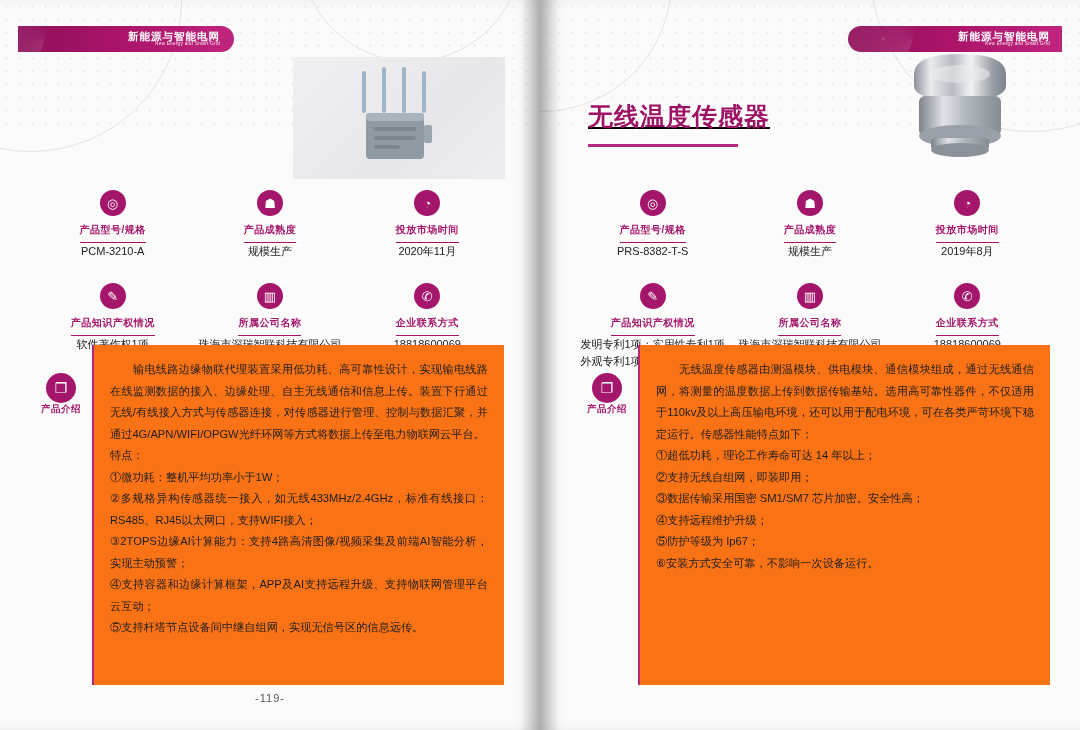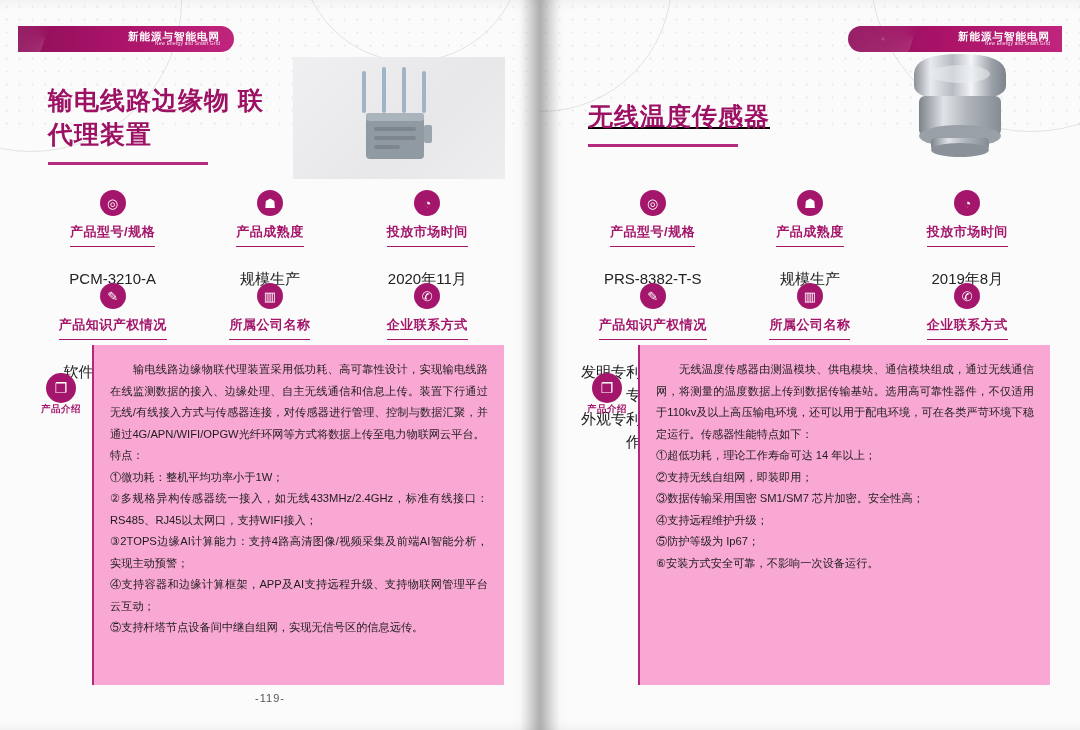--- a/index.html
+++ b/index.html
@@ -128,33 +128,33 @@
     border-radius: 50%;
     background: #a4166b;
     color: #fff;
     display: flex;
     align-items: center;
     justify-content: center;
     font-size: 13px;
     margin-bottom: 7px;
   }
   .spec-label {
-    font-size: 13px;
+    font-size: 10px;
     color: #a4166b;
     font-weight: bold;
     letter-spacing: 0.5px;
     padding-bottom: 5px;
     border-bottom: 1.4px solid #a4166b;
     white-space: nowrap;
   }
   .spec-value {
-    font-size: 15px;
+    font-size: 11px;
     color: #222;
-    margin-top: 20px;
-    text-align: center;
+    margin-top: 0;
+    text-align: left;
     line-height: 1.55;
     white-space: pre-line;
   }
   .spec-row2 { margin-top: 18px; }
 
   
   .intro {
     position: absolute;
     display: flex;
     align-items: flex-start;
@@ -178,21 +178,21 @@
     font-size: 14px;
   }
   .badge-text {
     font-size: 9.5px;
     color: #a4166b;
     font-weight: bold;
     letter-spacing: 0.5px;
   }
   .intro-body {
     flex: 1;
-    background: #f9a8d4;
+    background: #f97316;
     border-left: 2.5px solid #b3277d;
     padding: 14px 16px 16px 16px;
     min-height: 310px;
   }
   .intro-p {
     font-size: 11.2px;
     color: #1d1d1d;
     line-height: 1.92;
     text-align: justify;
     margin: 0;
@@ -232,25 +232,20 @@
     <div class="deco-arc" style="width:220px;height:220px;left:300px;top:-160px;"></div>
 
     <div class="banner banner-left">
       <div class="swirl"></div>
       <div class="banner-txt">
         <div class="banner-cn">新能源与智能电网</div>
         <div class="banner-en">New Energy and Smart Grid</div>
       </div>
     </div>
 
-    <div class="title-wrap title-left">
-      <div class="prod-title">输电线路边缘物
-联代理装置</div>
-      <div class="title-rule"></div>
-    </div>
 
     <div class="photo photo-left">
       <svg width="150" height="110" viewBox="0 0 150 110">
         <rect x="38" y="8" width="4" height="42" rx="2" fill="#9fb4c4"></rect>
         <rect x="58" y="4" width="4" height="46" rx="2" fill="#9fb4c4"></rect>
         <rect x="78" y="4" width="4" height="46" rx="2" fill="#9fb4c4"></rect>
         <rect x="98" y="8" width="4" height="42" rx="2" fill="#9fb4c4"></rect>
         <rect x="42" y="50" width="58" height="46" rx="4" fill="#8f9aa3"></rect>
         <rect x="42" y="50" width="58" height="8" rx="3" fill="#a9b4bc"></rect>
         <rect x="50" y="64" width="42" height="4" rx="2" fill="#7d868e"></rect>

